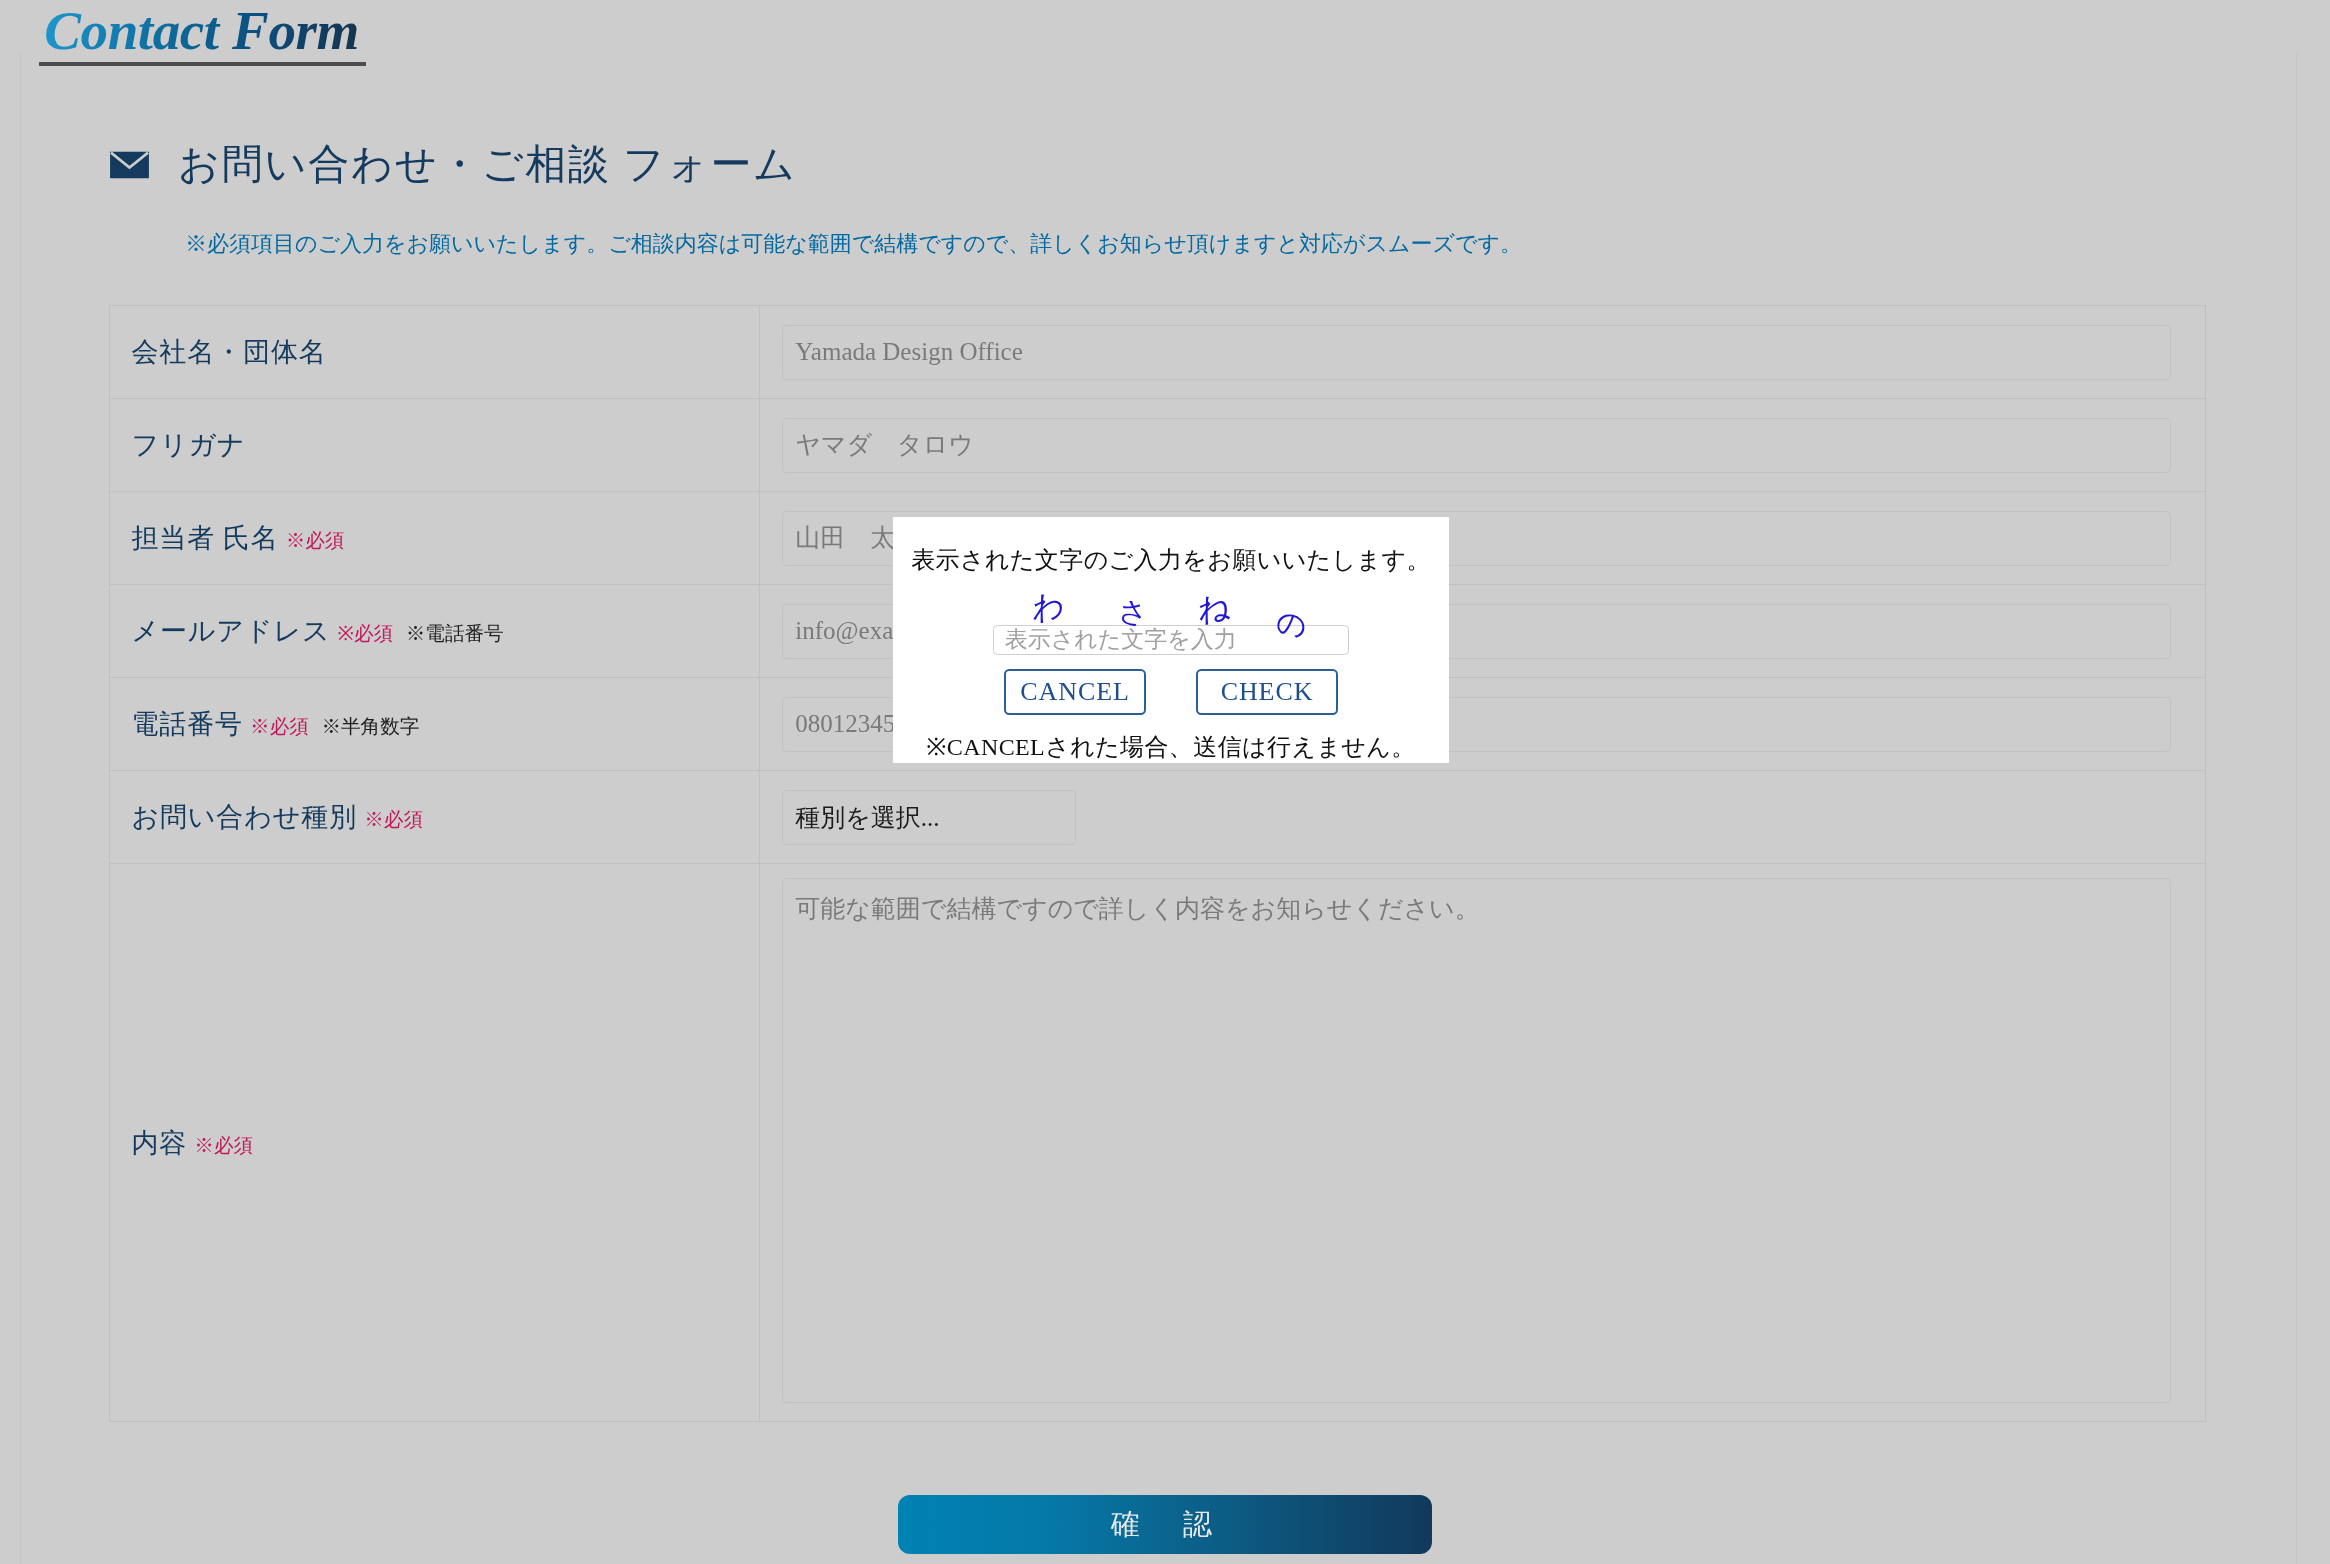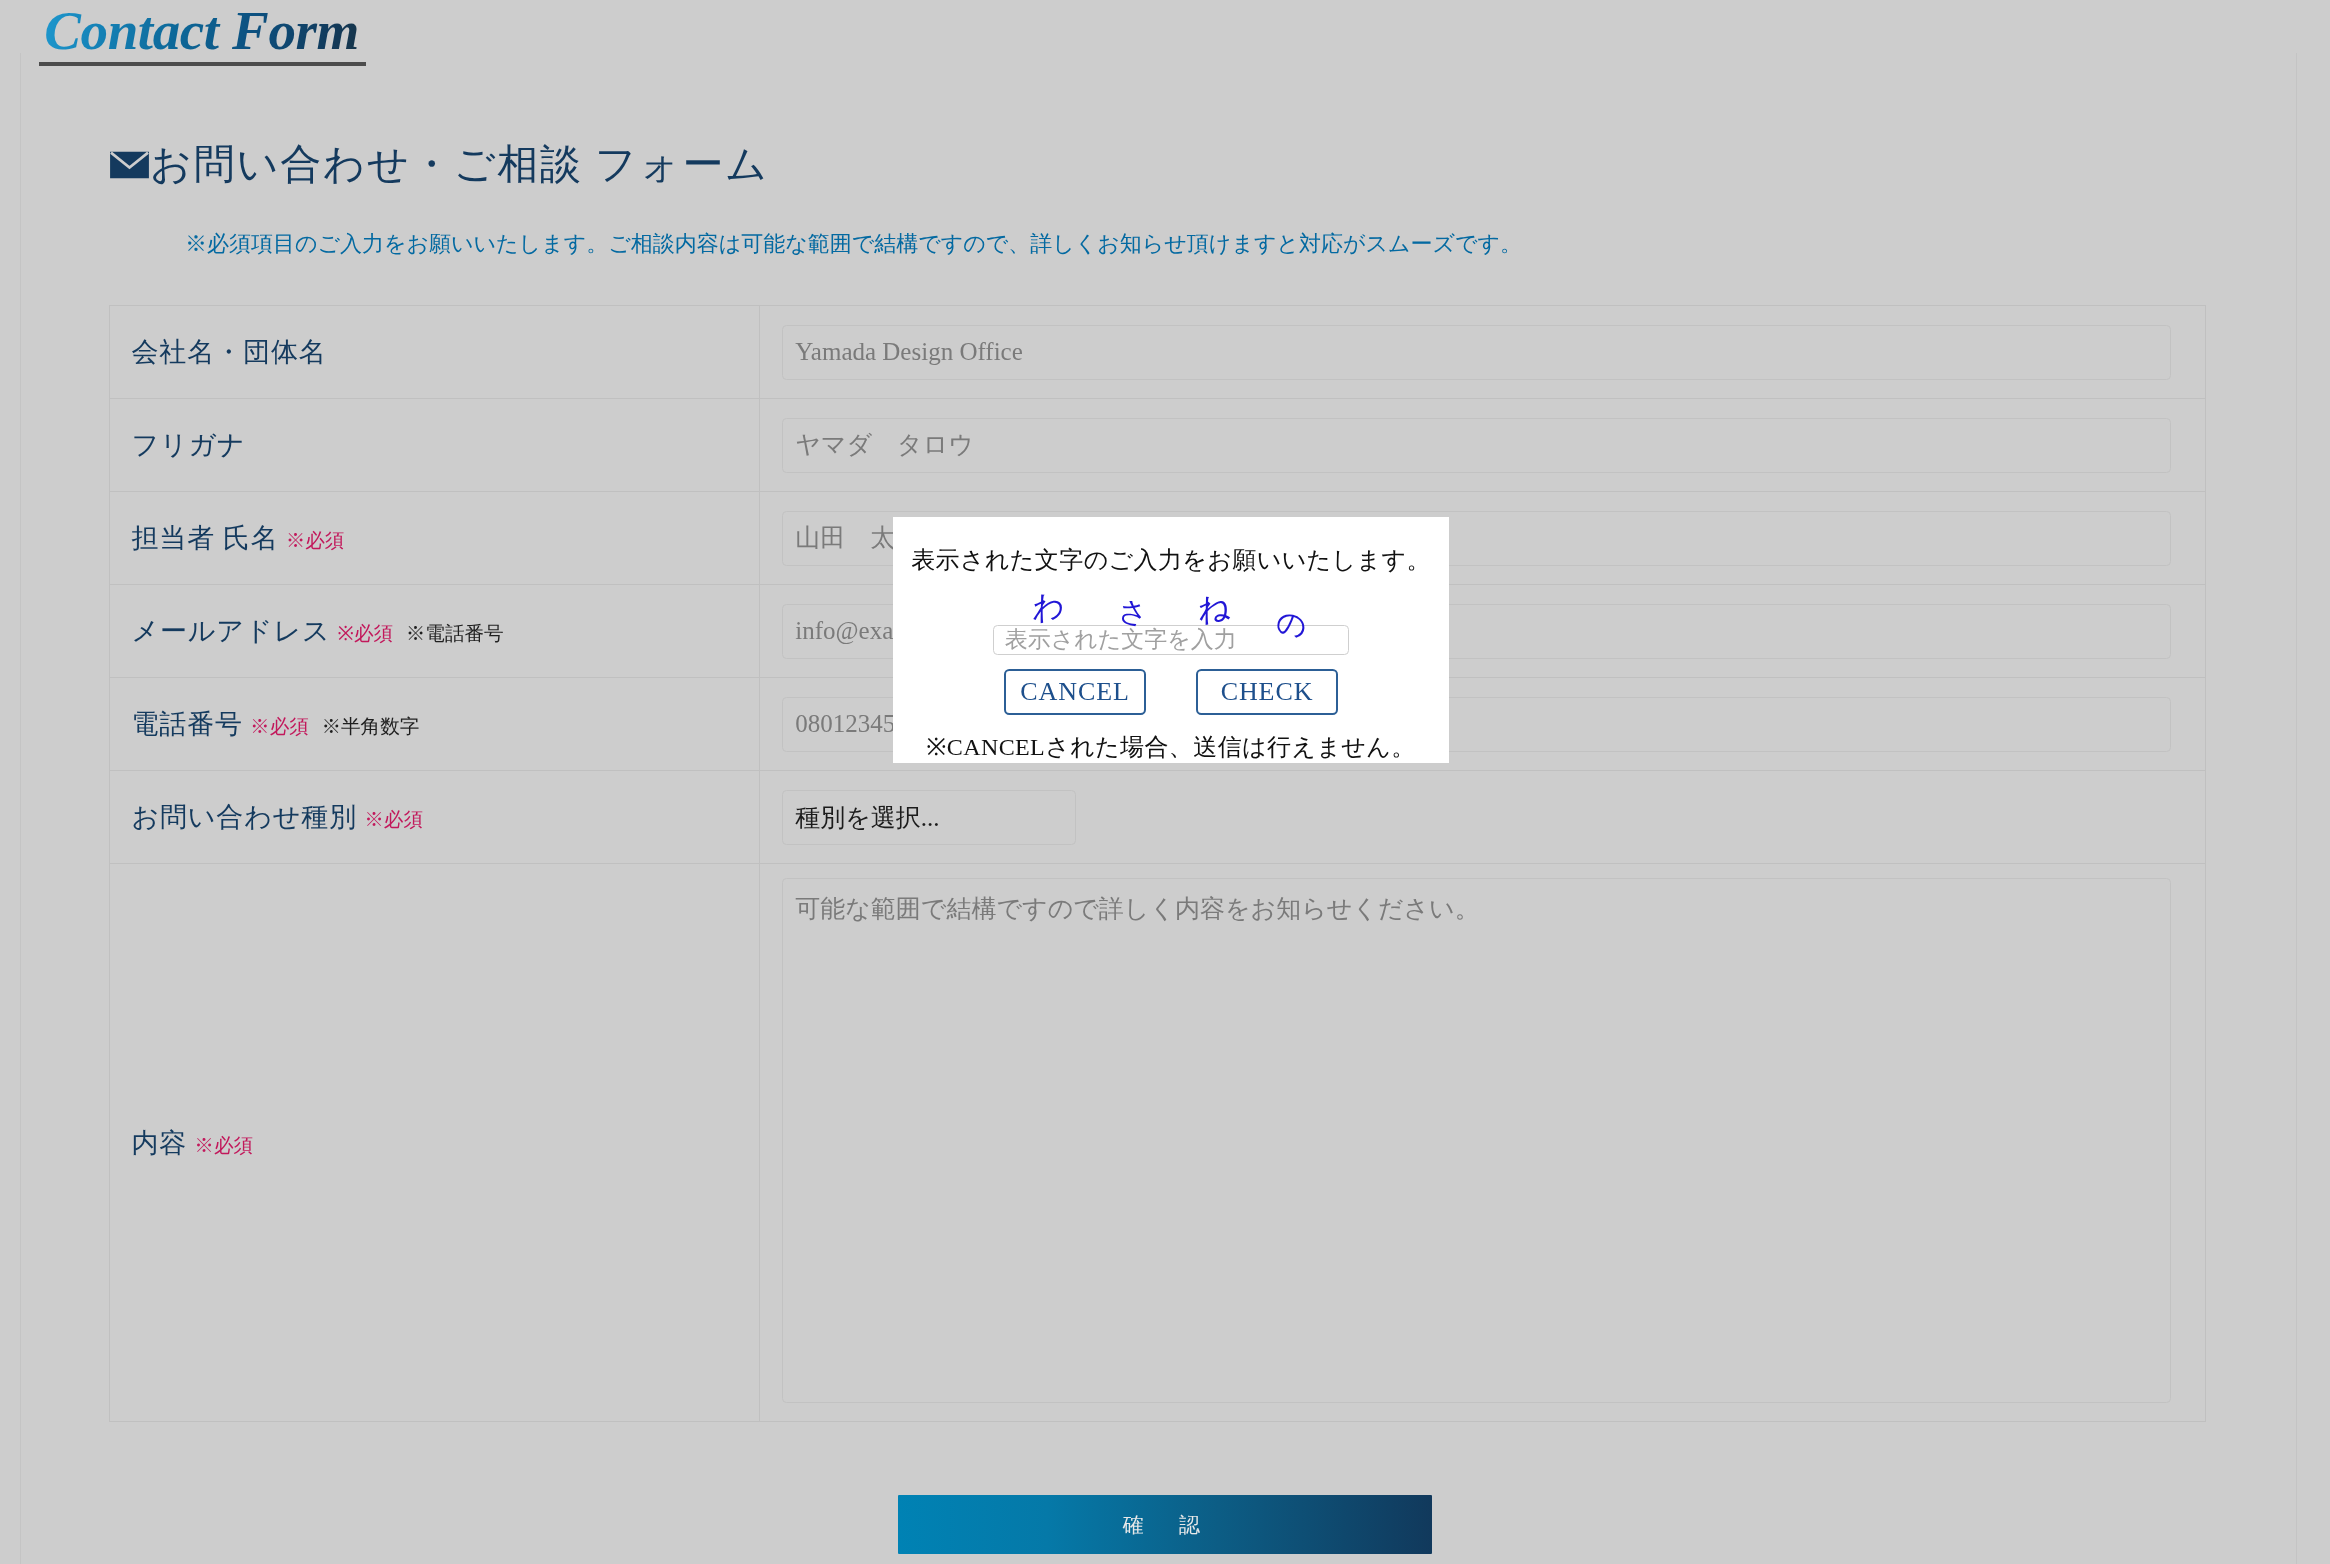--- a/index.html
+++ b/index.html
@@ -61,21 +61,21 @@
     white-space: nowrap;
   }
 
   
   .section-head {
     position: absolute;
     left: 109px;
     top: 142px;
     display: flex;
     align-items: center;
-    gap: 0;
+    gap: 28px;
   }
   .mail-icon {
     width: 41px;
     height: 30px;
     display: block;
     flex: 0 0 auto;
   }
   .section-title {
     font-size: 41px;
     line-height: 45px;
@@ -194,25 +194,25 @@
     position: absolute;
     left: 0;
     top: 1495px;
     width: 2330px;
     text-align: center;
   }
   .submit-btn {
     width: 534px;
     height: 59px;
     border: none;
-    border-radius: 1px;
+    border-radius: 12px;
     background: linear-gradient(90deg, #0082b4 0%, #0579a8 28%, #0c5d85 60%, #11395c 100%);
     color: #e9e9e9;
     font-family: "Liberation Serif", "DejaVu Serif", serif;
-    font-size: 21px;
+    font-size: 29px;
     letter-spacing: 7.1px;
     cursor: pointer;
   }
 
   
   .modal {
     position: absolute;
     left: 893px;
     top: 517px;
     width: 556px;

